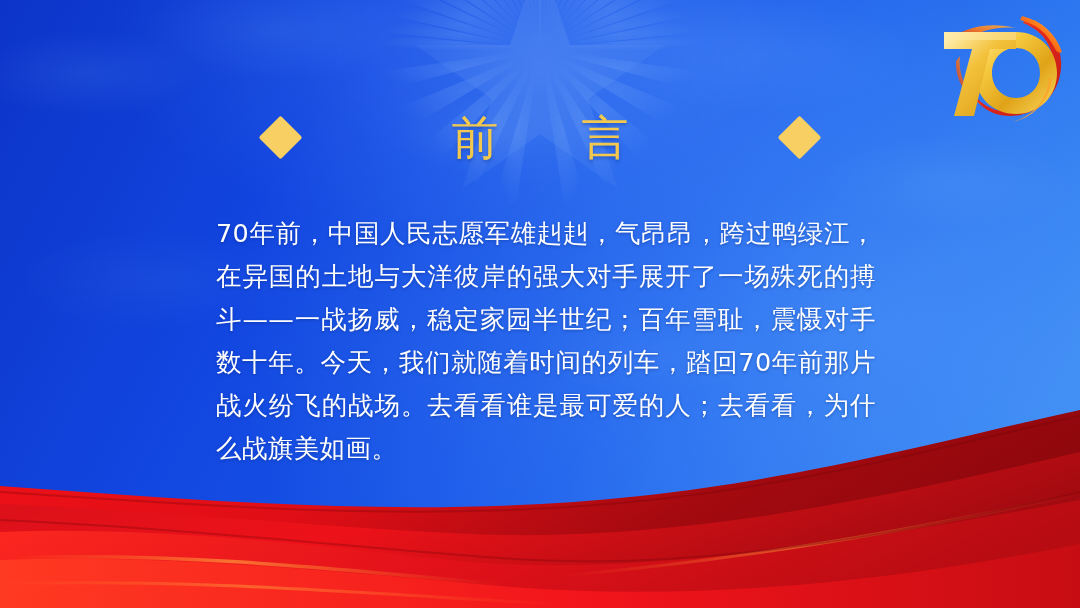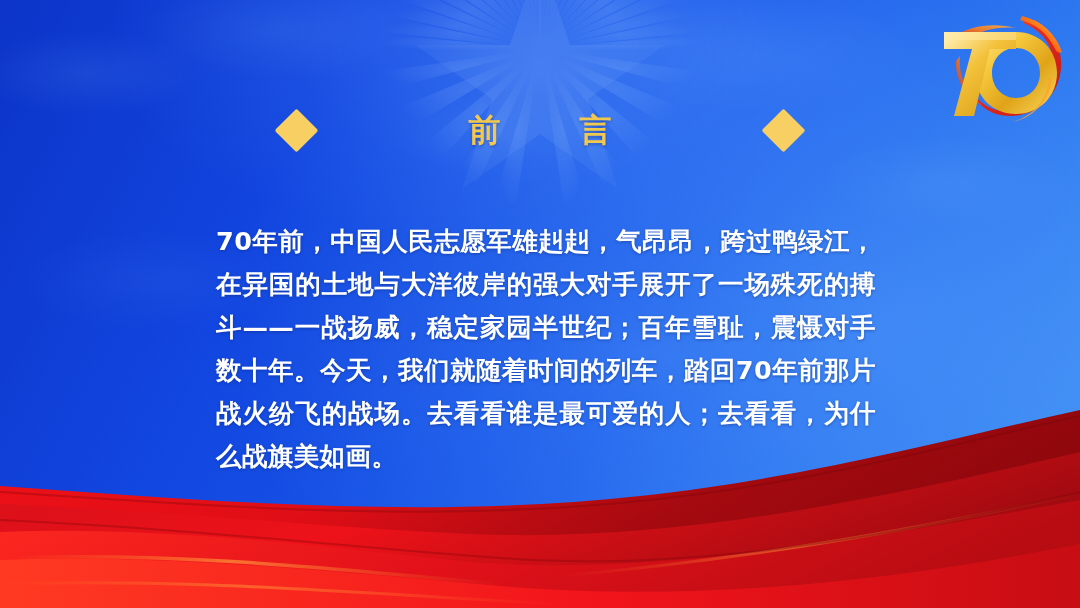--- a/index.html
+++ b/index.html
@@ -61,38 +61,38 @@
   .diamond {
     width:31px; height:31px;
     background:#f7cf62;
     transform:rotate(45deg);
     border-radius:2px;
     flex:0 0 auto;
   }
   .dia-left  { margin-right:122px; }
   .dia-right { margin-left:122px; }
   .heading-title {
-    font-size:32px;
-    font-weight:bold;
+    font-size:47px;
+    font-weight:normal;
     color:#f3c84f;
     letter-spacing:34px;
     text-indent:34px;
     line-height:1;
     white-space:nowrap;
     text-shadow:0 2px 3px rgba(10,40,120,.35);
   }
 
   
   .body-copy {
     position:absolute;
-    left:216px; top:220px;
+    left:216px; top:212px;
     width:660px;
     color:#ffffff;
     font-size:25.5px;
-    font-weight:bold;
+    font-weight:normal;
     line-height:43px;
     text-align:justify;
     text-justify:inter-character;
     letter-spacing:.4px;
     text-shadow:0 1px 3px rgba(8,36,110,.45);
   }
 
   
   .ribbon { position:absolute; left:0; bottom:0; width:1080px; height:200px; }
 </style>

